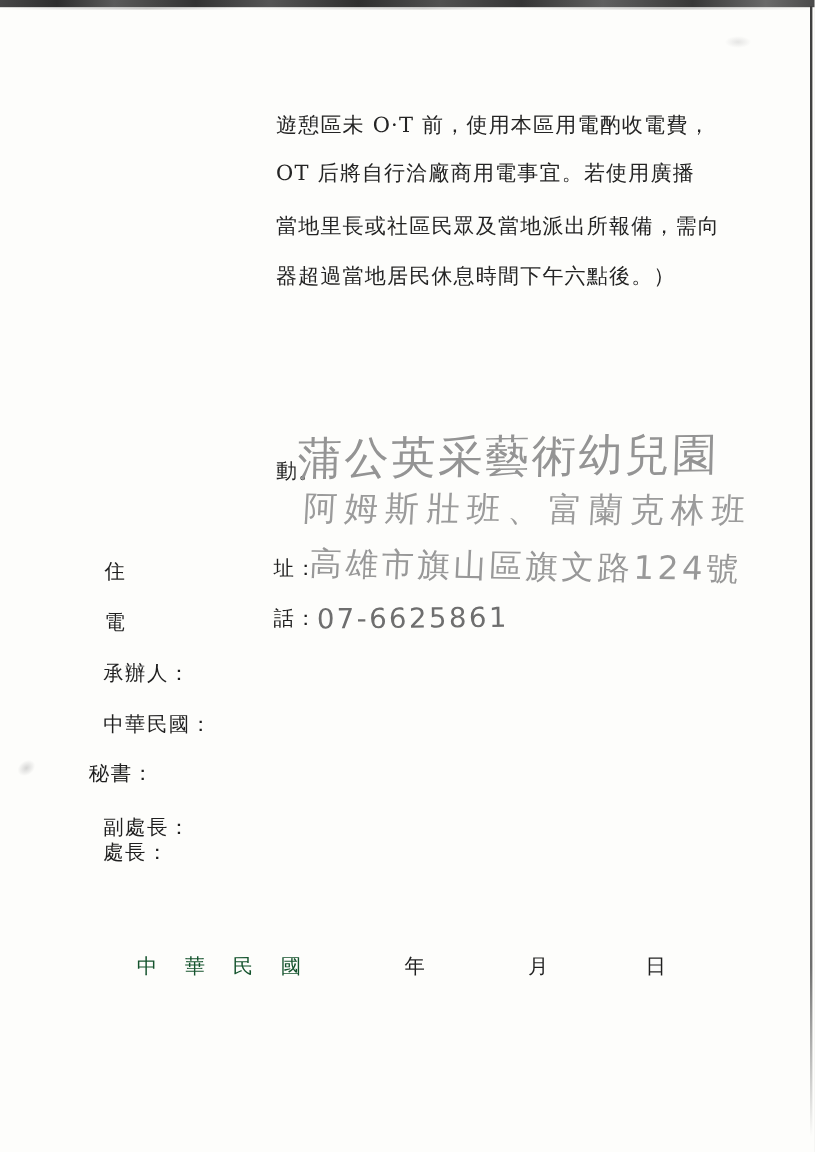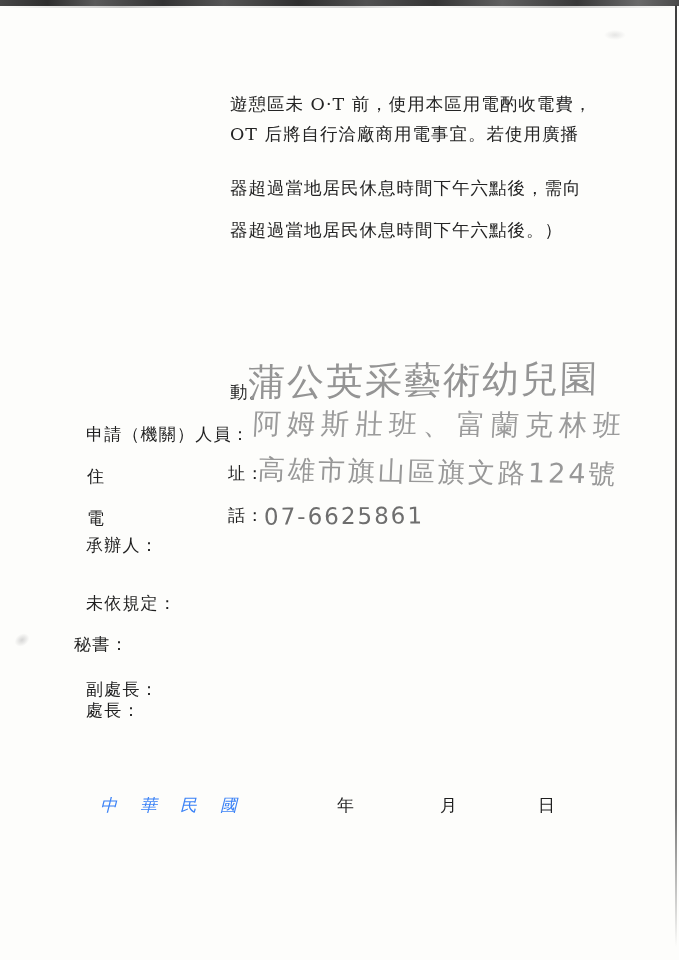--- a/index.html
+++ b/index.html
@@ -68,62 +68,61 @@
     font-size:27px;letter-spacing:3px;color:#989898;
     transform:rotate(0.8deg) skewX(-2deg);
   }
   .hand-phone{
     left:264px;top:503px;
     font-size:23px;letter-spacing:2px;color:#6e6e6e;
     transform:rotate(-0.5deg);
   }
   
   .date-prefix{
-    position:absolute;left:100px;top:794px;
-    font-size:17px;letter-spacing:23px;white-space:nowrap;color:#3b82f6;font-style:italic;
+    position:absolute;left:114px;top:794px;
+    font-size:17px;letter-spacing:23px;white-space:nowrap;color:#14532d;
   }
   .date-unit{
     position:absolute;top:794px;
     font-size:17px;color:#1f1f1f;
   }
   .unit-year{left:337px;}
   .unit-month{left:440px;}
   .unit-day{left:538px;}
 </style>
 </head>
 <body>
 
 <div class="page">
 
   <div class="scan-top"></div>
   <div class="scan-right"></div>
   <div class="smudge-a"></div>
   <div class="smudge-b"></div>
 
   <div class="pline" style="top:92px">遊憩區未 O·T 前，使用本區用電酌收電費，</div>
-  <div class="pline" style="top:122px">OT 后將自行洽廠商用電事宜。若使用廣播</div>
-  <div class="pline" style="top:176px">器超過當地居民休息時間下午六點後，需向</div>
+  <div class="pline" style="top:132px">OT 后將自行洽廠商用電事宜。若使用廣播</div>
+  <div class="pline" style="top:176px">當地里長或社區民眾及當地派出所報備，需向</div>
   <div class="pline" style="top:218px">器超過當地居民休息時間下午六點後。）</div>
   <div class="pline" style="top:380px">動。</div>
 
   <div class="hand hand-org">蒲公英采藝術幼兒園</div>
 
-  <div class="flabel" style="left:86px;top:423px">申請（機關）人員：</div>
   <div class="hand hand-applicant">阿姆斯壯班、富蘭克林班</div>
 
   <div class="flabel" style="left:87px;top:465px">住</div>
   <div class="flabel" style="left:228px;top:462px">址：</div>
   <div class="hand hand-address">高雄市旗山區旗文路124號</div>
 
   <div class="flabel" style="left:87px;top:507px">電</div>
   <div class="flabel" style="left:228px;top:504px">話：</div>
   <div class="hand hand-phone">07-6625861</div>
 
-  <div class="flabel" style="left:86px;top:534px">承辦人：</div>
-  <div class="flabel" style="left:86px;top:592px">未依規定：</div>
+  <div class="flabel" style="left:86px;top:550px">承辦人：</div>
+  <div class="flabel" style="left:86px;top:592px">中華民國：</div>
   <div class="flabel" style="left:74px;top:633px">秘書：</div>
   <div class="flabel" style="left:86px;top:678px">副處長：</div>
   <div class="flabel" style="left:86px;top:699px">處長：</div>
 
   <div class="date-prefix">中華民國</div>
   <div class="date-unit unit-year">年</div>
   <div class="date-unit unit-month">月</div>
   <div class="date-unit unit-day">日</div>
 
 </div>

